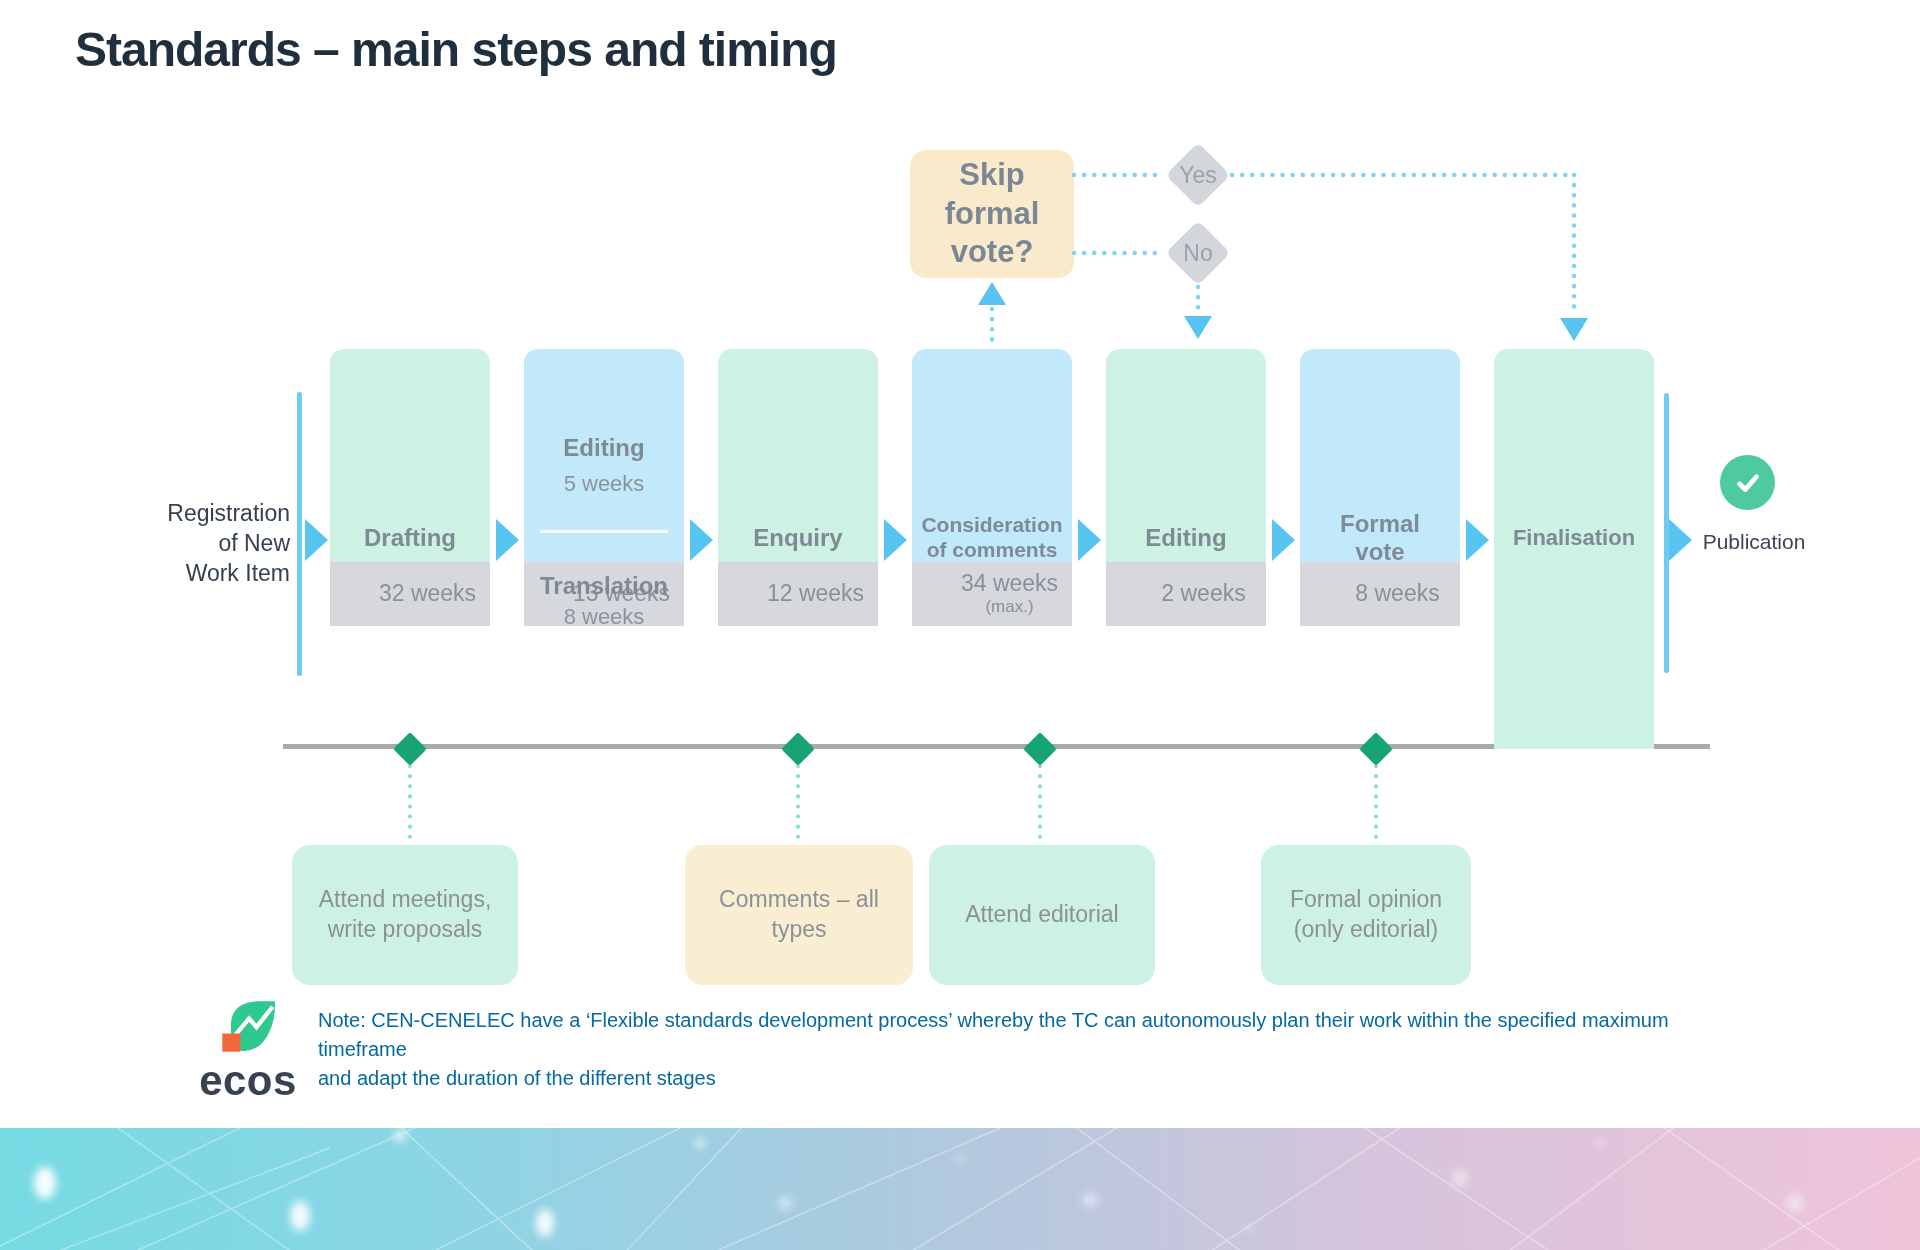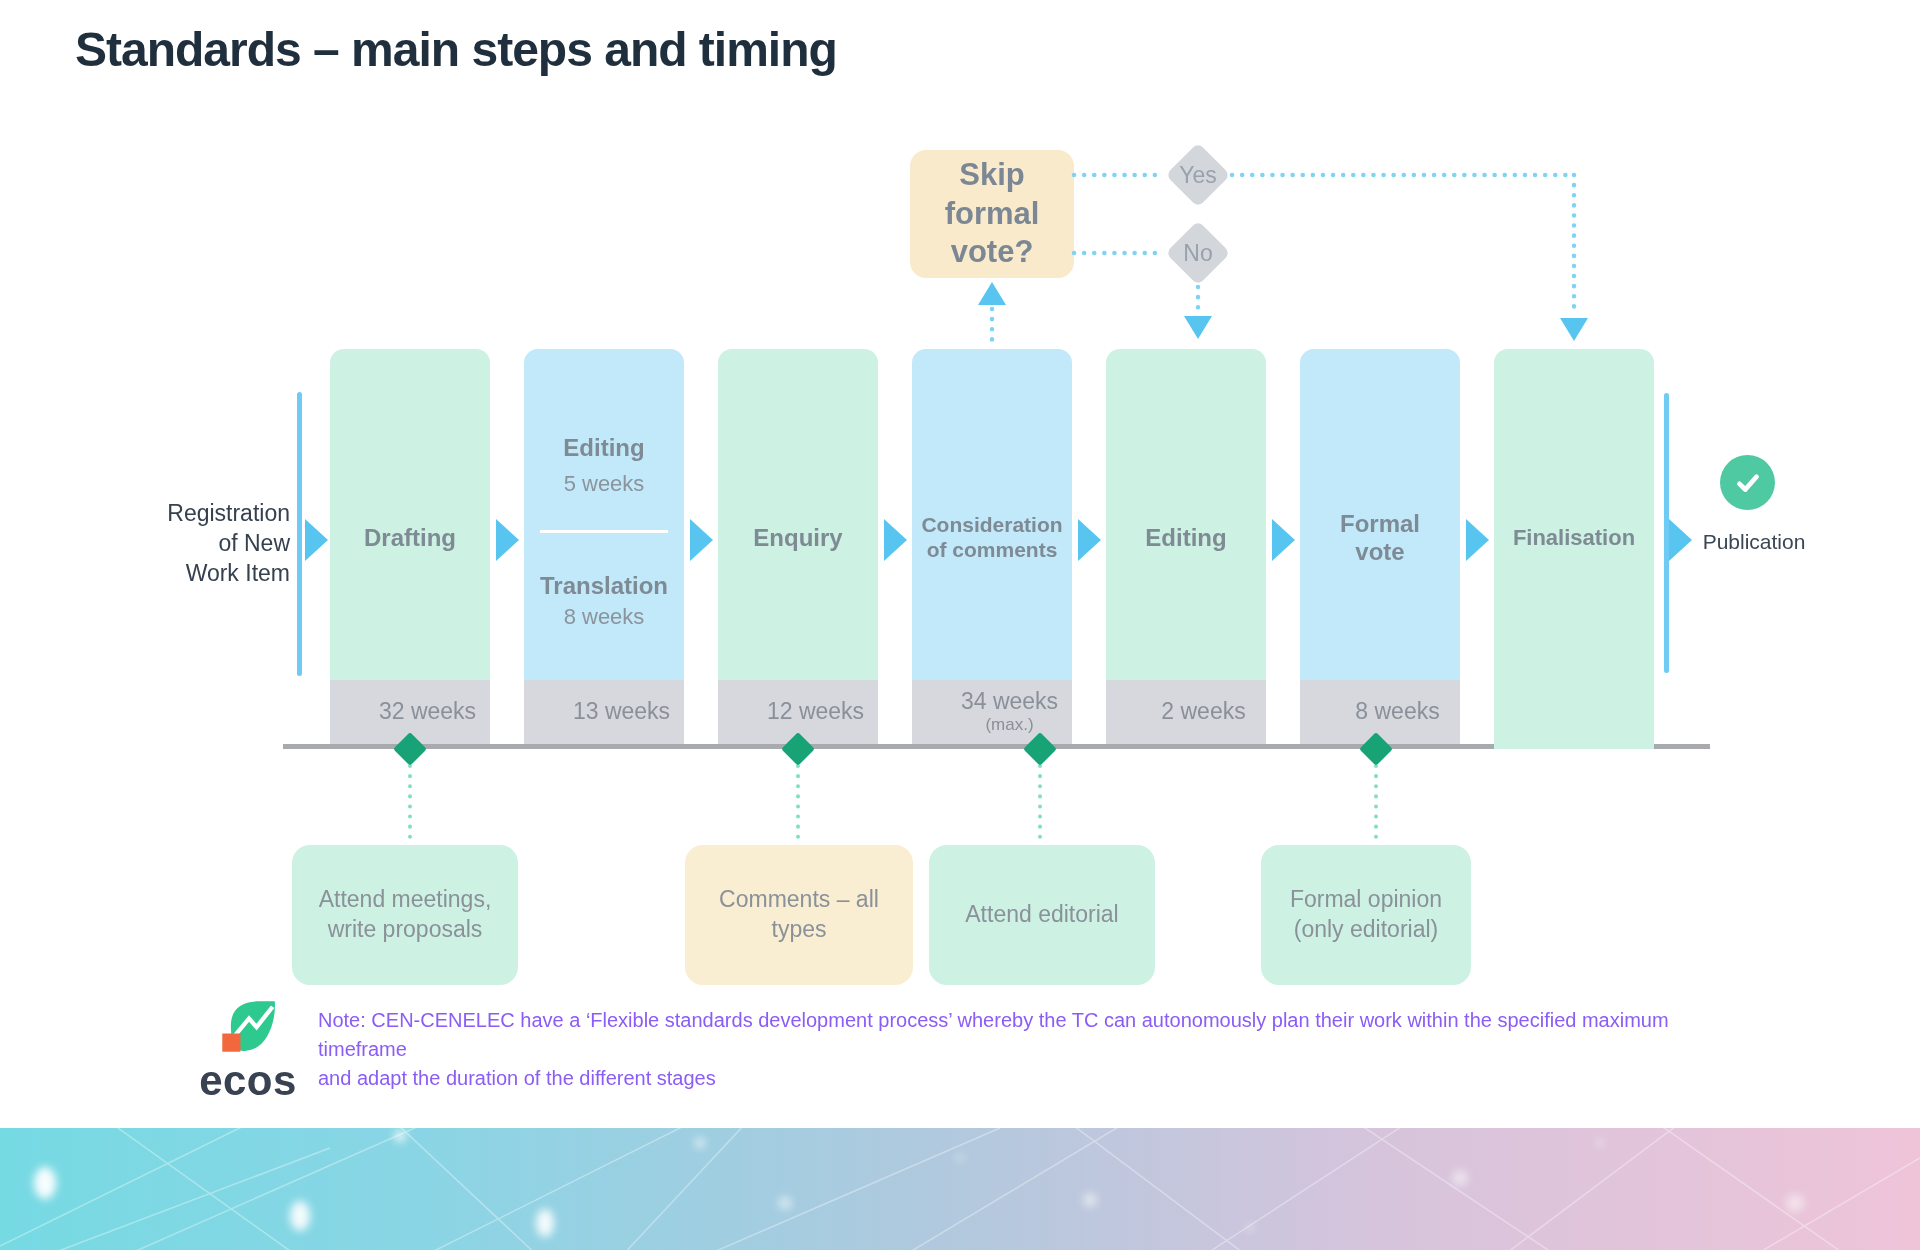--- a/index.html
+++ b/index.html
@@ -13,21 +13,21 @@
   .start-label{position:absolute;left:120px;top:498px;width:170px;text-align:right;
                font-size:23px;line-height:30px;color:#35414F;white-space:pre-line;}
   .rail{position:absolute;width:5px;background:#6FCBF4;border-radius:3px;z-index:2;}
   .rail-left{left:297px;top:392px;height:284px;}
   .rail-right{left:1664px;top:393px;height:280px;}
 
   
   .timeline{position:absolute;left:283px;top:744px;width:1427px;height:5px;background:#A8AAB0;z-index:1;}
 
   
-  .stage{position:absolute;top:349px;width:160px;height:395px;border-radius:14px 14px 0 0;
+  .stage{position:absolute;top:349px;width:160px;height:277px;border-radius:14px 14px 0 0;
          overflow:hidden;display:flex;flex-direction:column;z-index:2;}
   .stage.no-strip{height:400px;}
   .stage .body{flex:1;position:relative;}
   .mint-bg{background:#CDF1E2;}
   .blue-bg{background:#C2E9FA;}
   .box-label{position:absolute;top:189px;left:50%;transform:translate(-50%,-50%);width:158px;
              text-align:center;font-weight:bold;font-size:24px;color:#7E8A94;
              white-space:pre-line;line-height:1.18;}
   .fs21{font-size:21px;}
   .fs22{font-size:22px;}
@@ -59,21 +59,21 @@
   .check-circle{position:absolute;left:1720px;top:455px;width:55px;height:55px;border-radius:50%;
                 background:#4EC9A1;display:flex;align-items:center;justify-content:center;z-index:2;}
   .publication-label{position:absolute;left:1674px;top:530px;width:160px;text-align:center;
                      font-size:21px;color:#3A4654;}
 
   
   .overlay{position:absolute;left:0;top:0;z-index:5;pointer-events:none;}
 
   
   .note-text{position:absolute;left:318px;top:1006px;width:1420px;font-size:20px;line-height:29px;
-             color:#8b5cf6;white-space:pre-line;}
+             color:#0369a1;white-space:pre-line;}
   .logo{position:absolute;left:188px;top:998px;width:120px;text-align:center;}
   .logo .mark{height:56px;}
   .logo .wordmark{font-size:42px;font-weight:600;color:#394251;letter-spacing:0.5px;
                   line-height:1;margin-top:2px;}
 
   
   .footer-band{position:absolute;left:0;top:1128px;width:1920px;height:122px;
     background:linear-gradient(90deg,#76DAE3 0%,#8AD5E5 22%,#AFC9DE 48%,#D6C4DC 72%,#EFC4D9 100%);
     overflow:hidden;}
 </style>

